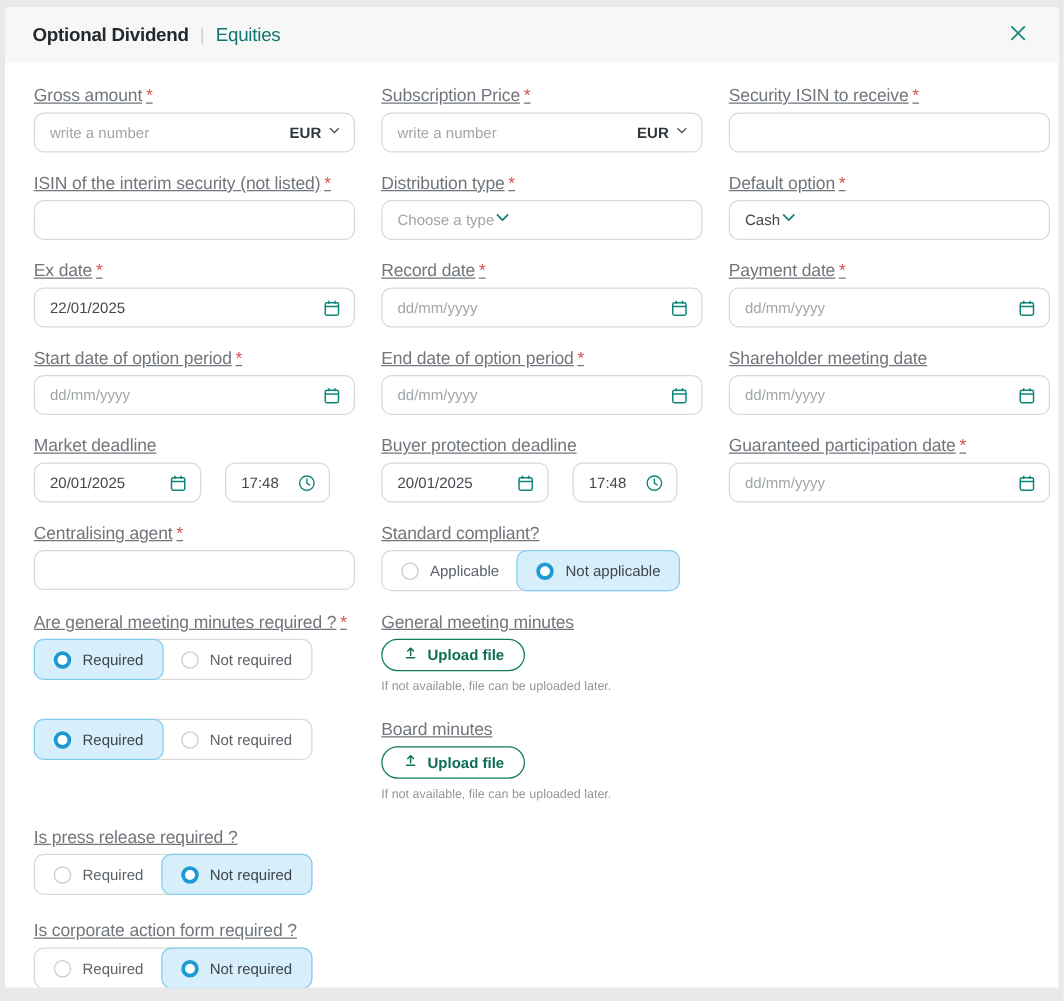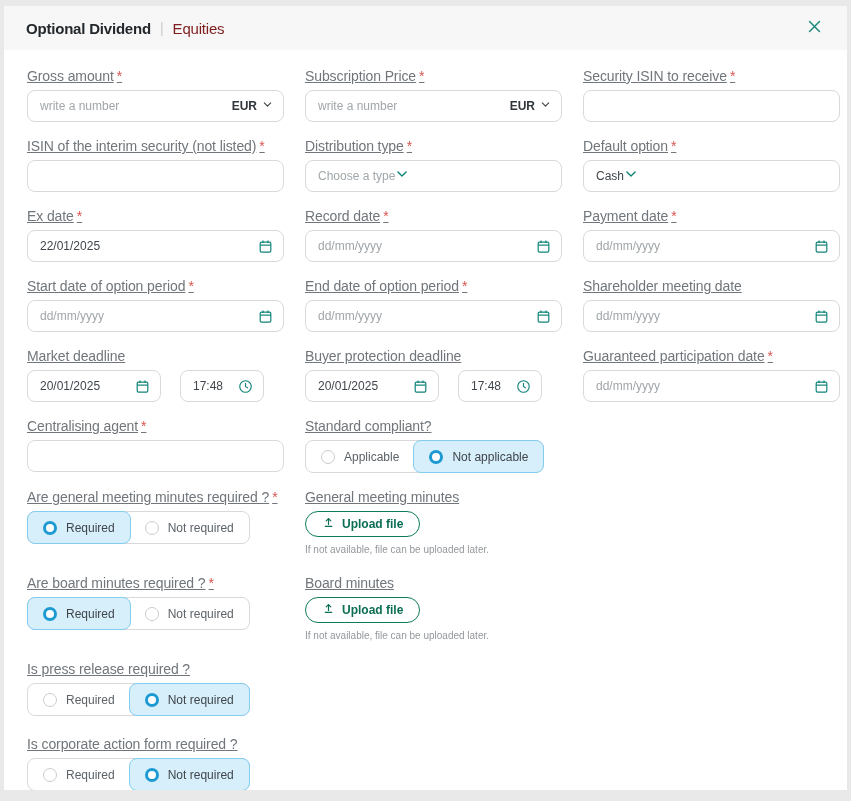--- a/index.html
+++ b/index.html
@@ -19,21 +19,21 @@
   
   .modal-header {
     flex:0 0 44px;
     background:#f7f7f7;
     display:flex; align-items:center; justify-content:space-between;
     padding:0 22px;
   }
   .title-group { display:flex; align-items:center; }
   .title { font-size:15px; font-weight:bold; color:#23282d; letter-spacing:-0.2px; }
   .sep { color:#c8cdd0; font-size:14px; margin:0 9px; font-weight:300; }
-  .subtitle { font-size:15px; color:#7f1d1d; letter-spacing:-0.2px; }
+  .subtitle { font-size:15px; color:#0f766e; letter-spacing:-0.2px; }
   .close-btn {
     background:none; border:none; cursor:pointer; padding:2px;
     display:flex; align-items:center; justify-content:center;
   }
   
   .modal-body { flex:1; padding:18px 7px 0 23px; }
   .row {
     display:grid;
     grid-template-columns:257px 257px 257px;
     column-gap:21px;
@@ -393,21 +393,20 @@
                 </svg></span>
             <span>Upload file</span>
           </button>
           <div class="note">If not available, file can be uploaded later.</div>
         </div>
         <div></div>
       </div>
 
       <div class="row tall">
         <div>
-          <div class="label"><span>Are board minutes required ?</span><span class="req">*</span></div>
           <div class="segmented">
             <div class="segment selected">
               <span class="radio checked"></span>
               <span>Required</span>
             </div>
             <div class="segment">
               <span class="radio"></span>
               <span>Not required</span>
             </div>
           </div>

